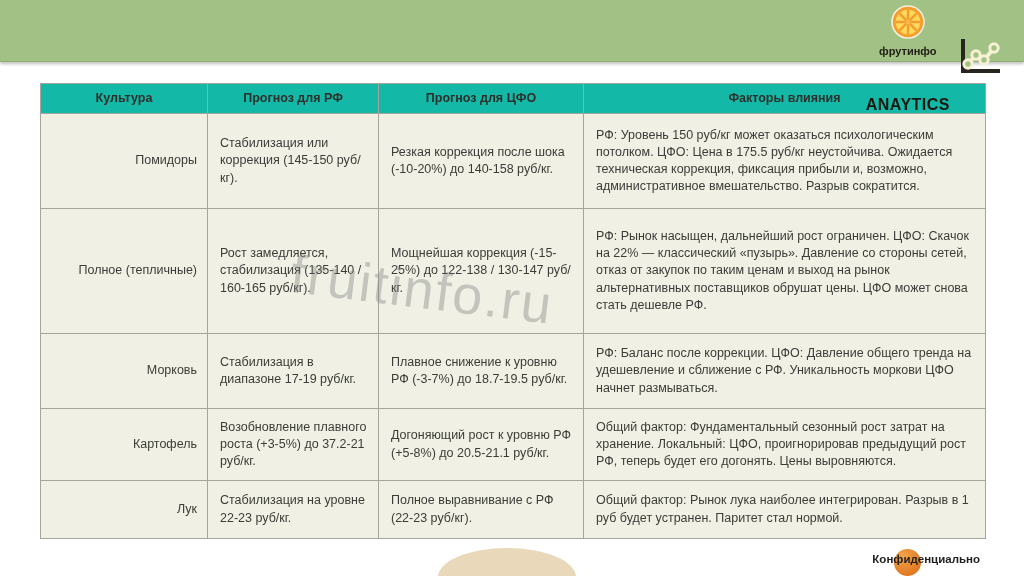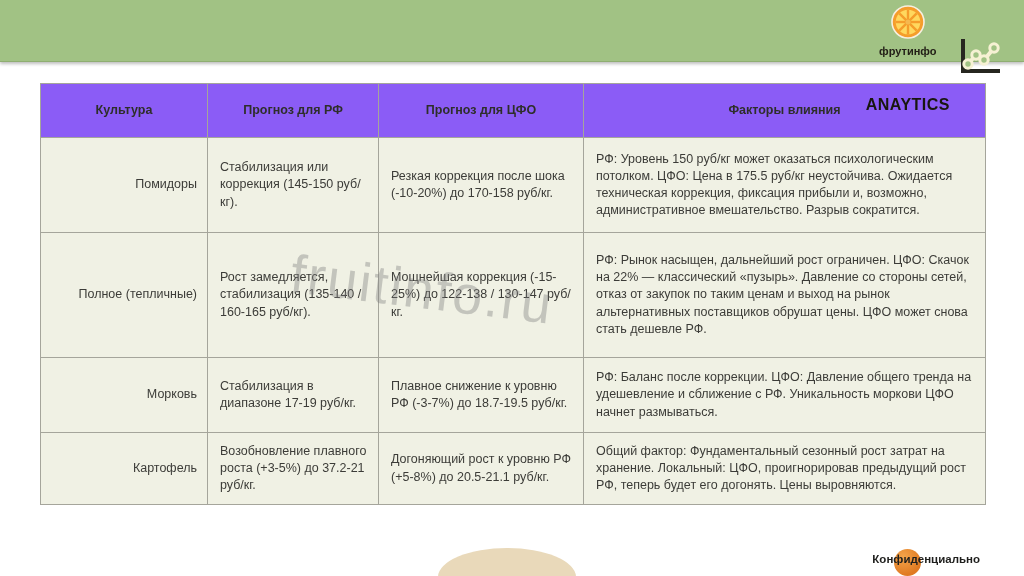--- a/index.html
+++ b/index.html
@@ -79,25 +79,25 @@
   table.market-table td {
     border: 1px solid #a5a59b;
     background: #f0f1e4;
     color: #3c3c38;
     font-size: 12.5px;
     line-height: 1.38;
     vertical-align: middle;
     padding: 6px 10px 6px 12px;
   }
   table.market-table th {
-    background: #8b5cf6;
+    background: #14b8a6;
     font-weight: 700;
     color: #2e2e2a;
     text-align: center;
-    height: 54px;
+    height: 30px;
     font-size: 12.5px;
     padding: 4px 24px;
   }
   td.culture { text-align: right; padding: 4px 6px; }
   tr.r0 td { height: 95px; }
   tr.r1 td { height: 125px; }
   tr.r2 td { height: 75px; }
   tr.r3 td { height: 72px; }
   tr.r4 td { height: 58px; }
 
@@ -195,40 +195,46 @@
         <th>Культура</th>
         <th>Прогноз для РФ</th>
         <th>Прогноз для ЦФО</th>
         <th>Факторы влияния</th>
       </tr>
     </thead>
     <tbody>
       <tr class="r0">
         <td class="culture">Помидоры</td>
         <td>Стабилизация или коррекция (145-150 руб/кг).</td>
-        <td>Резкая коррекция после шока (-10-20%) до 170-158 руб/кг.</td>
+        <td>Резкая коррекция после шока (-10-20%) до 140-158 руб/кг.</td>
         <td>РФ: Уровень 150 руб/кг может оказаться психологическим потолком.  ЦФО: Цена в 175.5 руб/кг неустойчива. Ожидается техническая коррекция, фиксация прибыли и, возможно, административное вмешательство. Разрыв сократится.</td>
       </tr>
       <tr class="r1">
         <td class="culture">Полное (тепличные)</td>
         <td>Рост замедляется, стабилизация (135-140 / 160-165 руб/кг).</td>
         <td>Мощнейшая коррекция  (-15-25%) до 122-138 / 130-147 руб/кг.</td>
         <td>РФ: Рынок насыщен, дальнейший рост ограничен. ЦФО: Скачок на 22% — классический «пузырь». Давление со стороны сетей, отказ от закупок по таким ценам и выход на рынок альтернативных поставщиков обрушат цены. ЦФО может снова стать дешевле РФ.</td>
       </tr>
       <tr class="r2">
         <td class="culture">Морковь</td>
         <td>Стабилизация в диапазоне 17-19 руб/кг.</td>
         <td>Плавное снижение к уровню РФ (-3-7%) до 18.7-19.5 руб/кг.</td>
         <td>РФ: Баланс после коррекции.  ЦФО: Давление общего тренда на удешевление и сближение с РФ. Уникальность моркови  ЦФО начнет размываться.</td>
       </tr>
       <tr class="r3">
         <td class="culture">Картофель</td>
         <td>Возобновление плавного роста (+3-5%) до 37.2-21 руб/кг.</td>
         <td>Догоняющий рост к уровню РФ (+5-8%) до 20.5-21.1 руб/кг.</td>
         <td>Общий фактор: Фундаментальный сезонный рост затрат на хранение. Локальный: ЦФО, проигнорировав предыдущий рост РФ, теперь будет его догонять. Цены выровняются.</td>
       </tr>
+      <tr class="r4">
+        <td class="culture">Лук</td>
+        <td>Стабилизация на уровне 22-23 руб/кг.</td>
+        <td>Полное выравнивание с РФ (22-23 руб/кг).</td>
+        <td>Общий фактор: Рынок лука  наиболее интегрирован. Разрыв в 1 руб  будет устранен. Паритет стал нормой.</td>
+      </tr>
     </tbody>
   </table>
 
   <div class="watermark">fruitinfo.ru</div>
   <div class="confidential">Конфиденциально</div>
 
 </div>
 
 </body></html>

